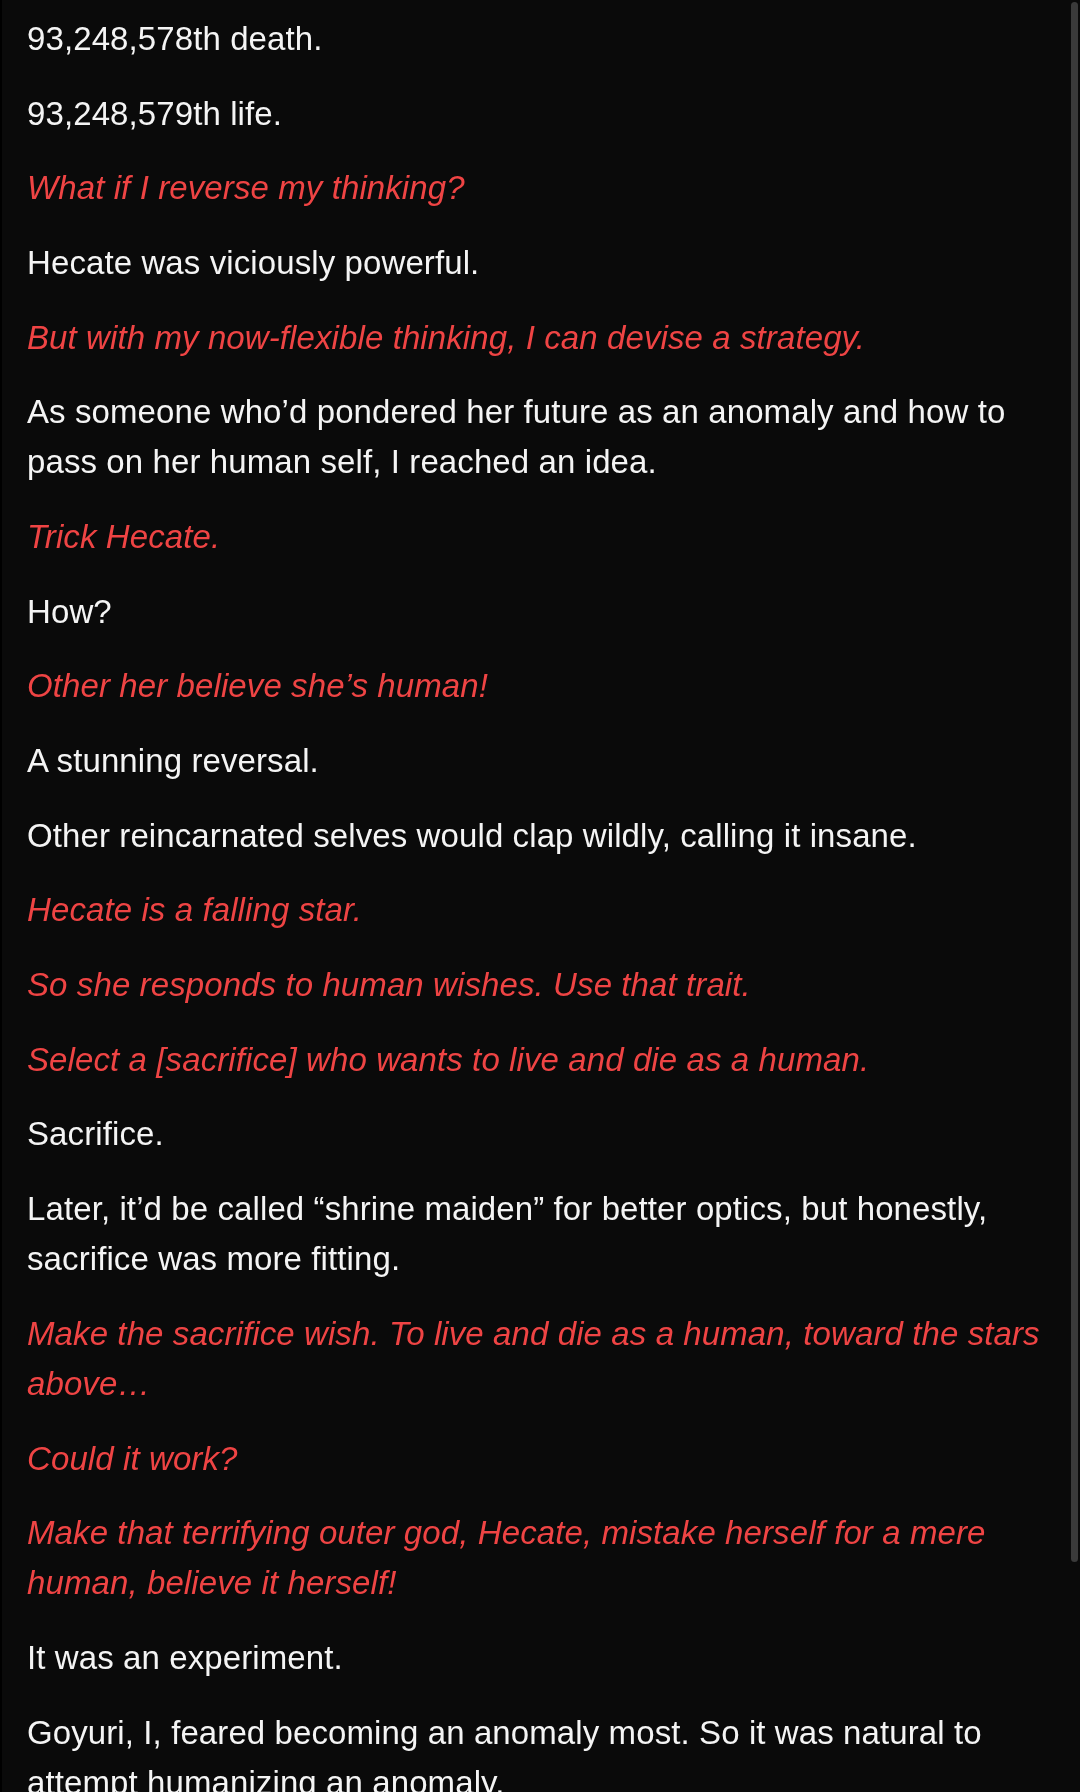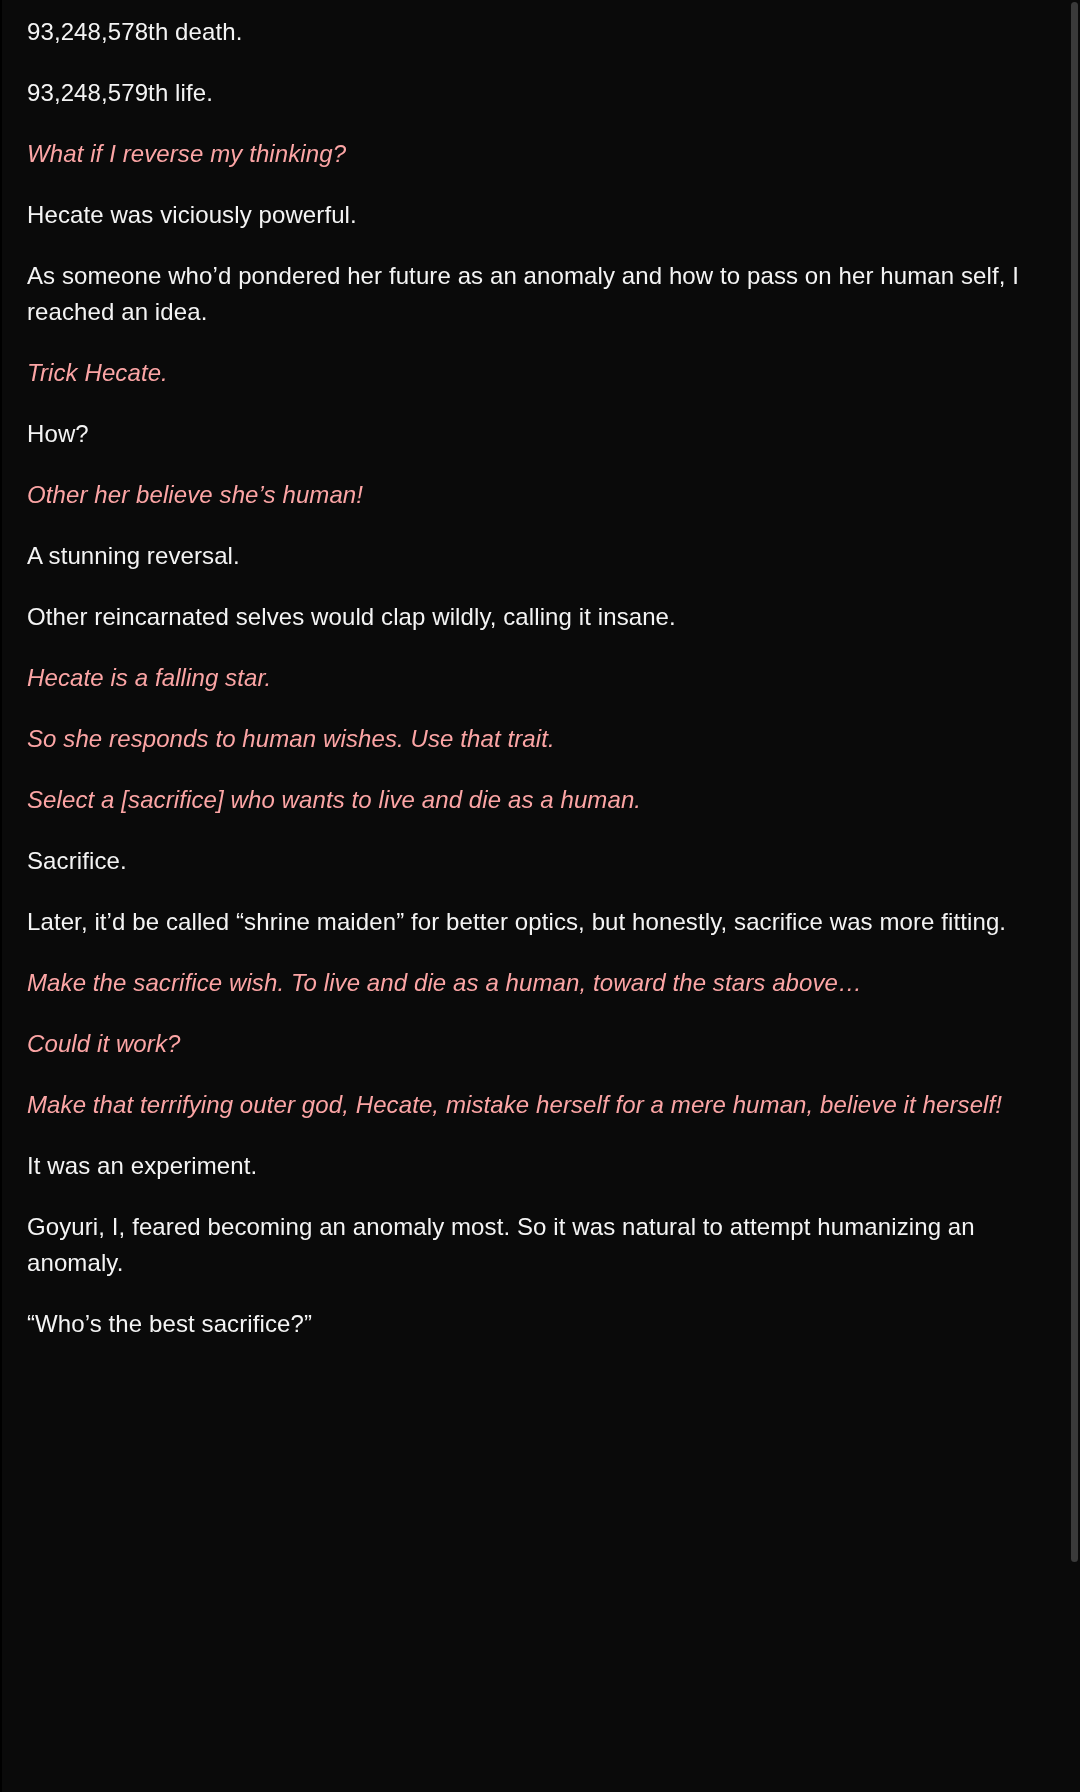--- a/index.html
+++ b/index.html
@@ -19,30 +19,30 @@
     background: #0a0a0a;
     box-sizing: border-box;
     overflow: hidden;
   }
   .reader {
     box-sizing: border-box;
     padding: 14px 36px 10px 27px;
     width: 1080px;
   }
   .para {
-    font-size: 24px;
+    font-size: 33px;
     line-height: 1.52;
     margin: 0 0 24.5px 0;
     letter-spacing: 0.1px;
     color: #f4f4f4;
     white-space: pre-wrap;
   }
   .para.italic {
     font-style: italic;
-    color: #fca5a5;
+    color: #ef4444;
   }
   
   .scroll-track {
     position: absolute;
     top: 0;
     right: 0;
     width: 13px;
     height: 1792px;
     background: #0a0a0a;
   }
@@ -68,20 +68,21 @@
 <body>
 
 <div class="page">
   <div class="left-rule"></div>
 
   <div class="reader" id="reader-body">
       <p class="para">93,248,578th death.</p>
       <p class="para">93,248,579th life.</p>
       <p class="para italic">What if I reverse my thinking?</p>
       <p class="para">Hecate was viciously powerful.</p>
+      <p class="para italic">But with my now-flexible thinking, I can devise a strategy.</p>
       <p class="para">As someone who’d pondered her future as an anomaly and how to pass on her human self, I reached an idea.</p>
       <p class="para italic">Trick Hecate.</p>
       <p class="para">How?</p>
       <p class="para italic">Other her believe she’s human!</p>
       <p class="para">A stunning reversal.</p>
       <p class="para">Other reincarnated selves would clap wildly, calling it insane.</p>
       <p class="para italic">Hecate is a falling star.</p>
       <p class="para italic">So she responds to human wishes. Use that trait.</p>
       <p class="para italic">Select a [sacrifice] who wants to live and die as a human.</p>
       <p class="para">Sacrifice.</p>

